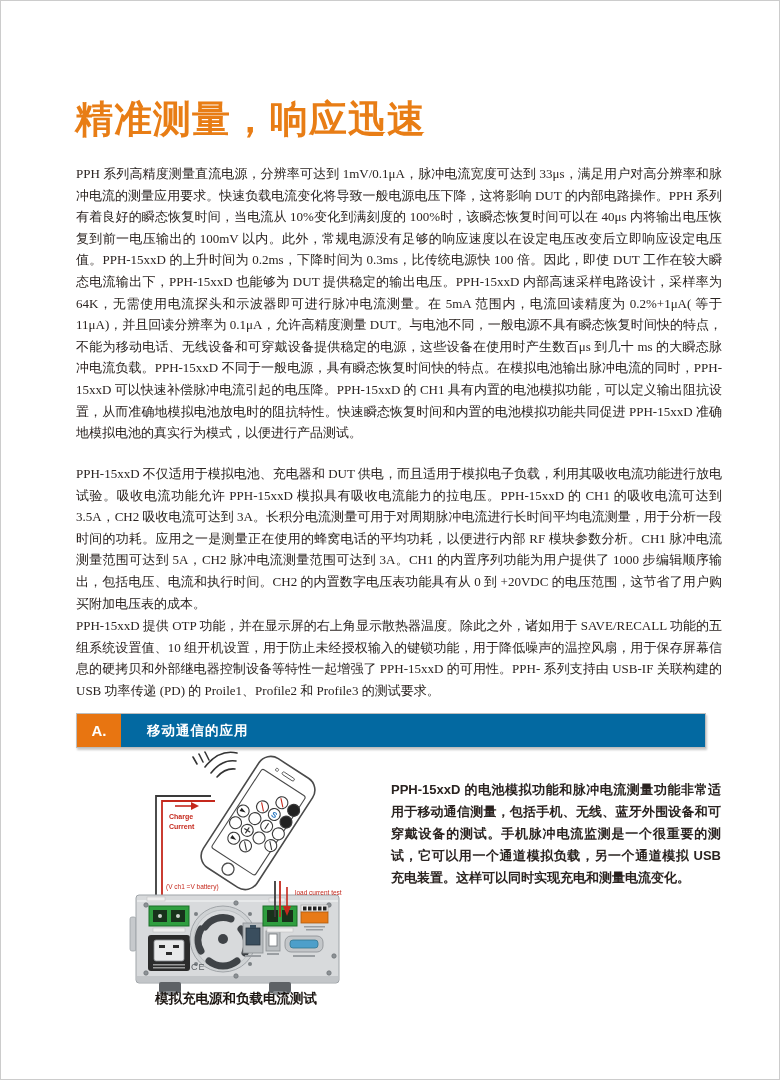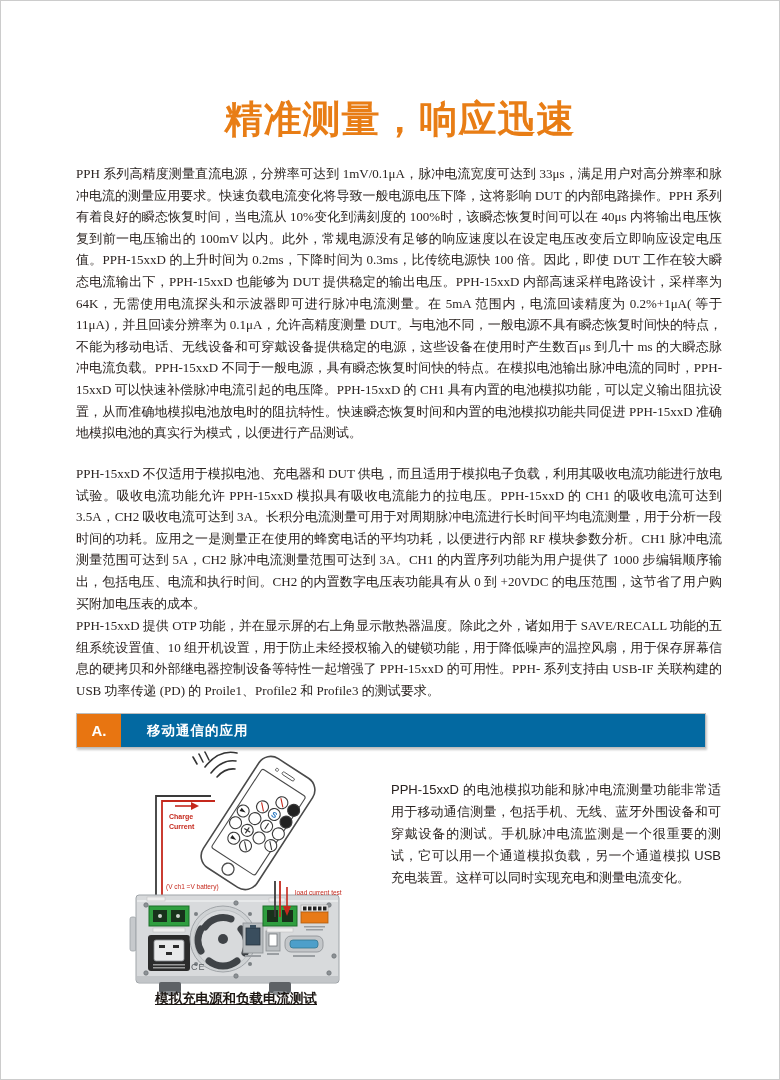--- a/index.html
+++ b/index.html
@@ -6,21 +6,20 @@
   .page {
     position:relative; width:780px; height:1080px; background:#fff;
     box-sizing:border-box; border:1px solid #cccccc; overflow:hidden;
     font-family:"Liberation Sans","DejaVu Sans",sans-serif;
     color:#282220;
   }
   .doc-title {
     position:absolute; left:74px; top:70px; width:650px;
     font-size:38px; line-height:46px; font-weight:800; letter-spacing:1px;
     color:#e87d15;
-    text-align:center;
   }
   .body-para {
     position:absolute; left:75px; width:646px;
     font-size:13px; line-height:21.6px; text-align:justify;
     color:#2a2320;
     font-family:Liberation Serif, serif;
   }
   .p1 { top:149px; }
   .p2 { top:449px; }
   .p3 { top:601px; }
@@ -35,26 +34,26 @@
     display:flex; align-items:center; justify-content:center;
     font-size:15px; font-weight:bold;
   }
   .section-heading {
     flex:1; background:#0369a1; color:#ffffff;
     display:flex; align-items:center;
     padding-left:26px; font-size:13.5px; font-weight:bold; letter-spacing:1px;
   }
   .side-text {
     position:absolute; left:390px; top:765px; width:330px;
-    font-size:13px; line-height:22px; text-align:justify; color:#2a2320;
+    font-size:13px; line-height:22px; text-align:justify; color:#2a2320;font-weight:bold;
   }
   .figure-svg { position:absolute; left:118px; top:746px; }
   .figure-caption {
     position:absolute; left:118px; top:989px; width:234px;
-    text-align:center; font-size:13.5px; font-weight:bold; color:#1d1713;text-decoration:underline;
+    text-align:center; font-size:13.5px; font-weight:bold; color:#1d1713;
   }
   .red-label { fill:#c5281c; font-size:7px; font-weight:bold; }
   .red-label-sm { fill:#c5281c; font-size:6.5px; }
   .ce-mark { fill:#5a5f63; font-size:9px; letter-spacing:1px; }
 </style>
 </head>
 <body>
 
 <div class="page">
 

